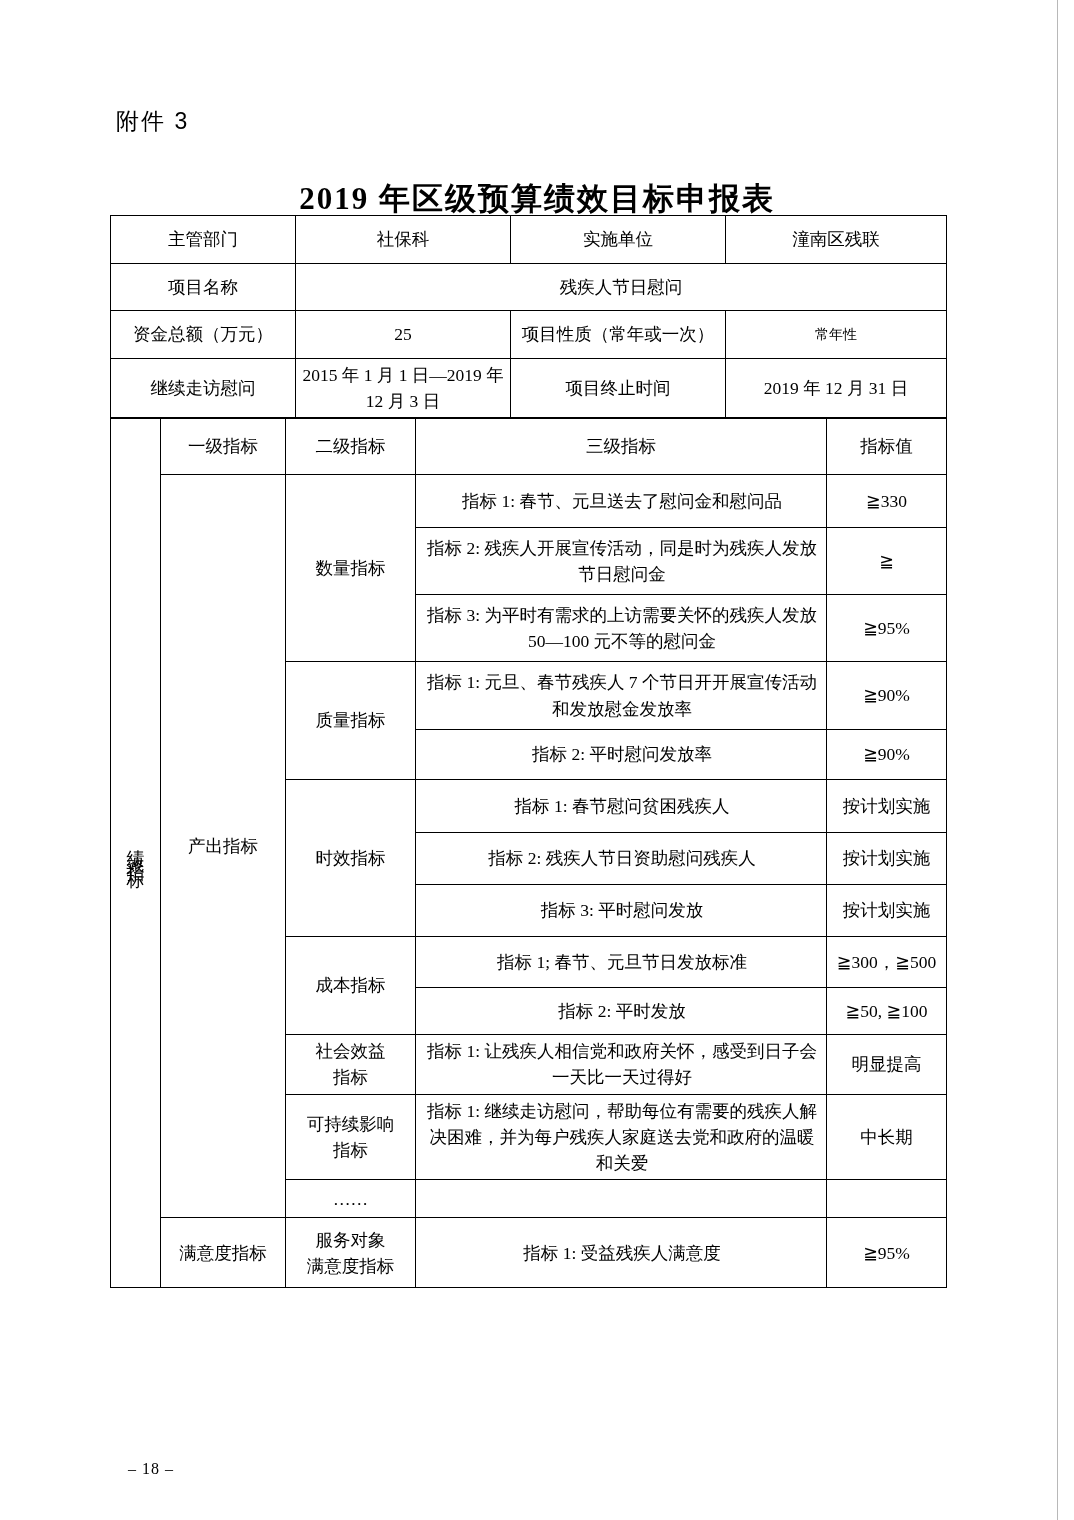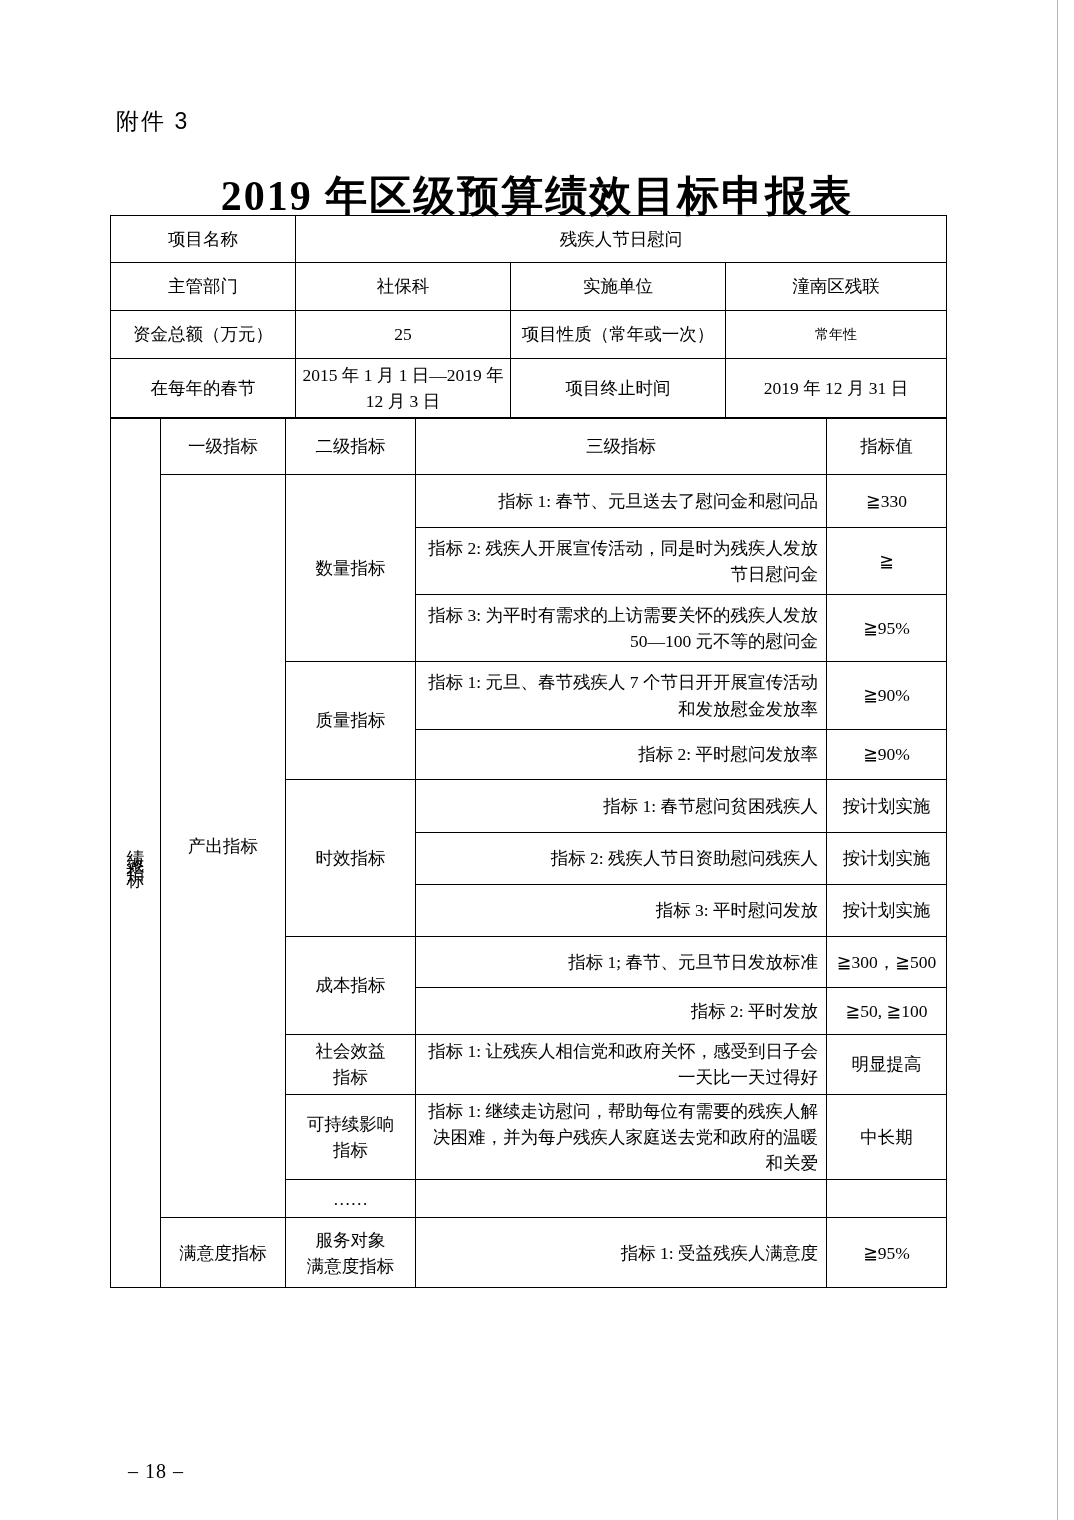--- a/index.html
+++ b/index.html
@@ -18,23 +18,23 @@
     top: 106px;
     font-size: 23px;
     font-weight: normal;
     font-family: "Liberation Sans", "DejaVu Sans", sans-serif;
     letter-spacing: 2px;
   }
   .doc-title {
     position: absolute;
     left: 0;
     width: 100%;
-    top: 168px;
+    top: 178px;
     text-align: center;
-    font-size: 42px;
+    font-size: 31px;
     font-weight: bold;
     letter-spacing: 2px;
   }
   .table-wrap {
     position: absolute;
     left: 110px;
     top: 215px;
     width: 836px;
   }
   table {
@@ -45,41 +45,41 @@
   td {
     border: 1.5px solid #000000;
     font-size: 17.5px;
     line-height: 1.5;
     text-align: center;
     vertical-align: middle;
     padding: 3px 6px;
     word-break: break-all;
   }
   td.left {
-    text-align: right;
+    text-align: center;
     padding-left: 10px;
     padding-right: 8px;
   }
   .big { font-size: 14px; }
   .prewrap { white-space: pre-line; font-family: Liberation Serif, serif; }
   .v-label-cell { padding: 0; }
   .v-text {
     display: inline-block;
     writing-mode: vertical-rl;
     text-orientation: upright;
     font-size: 18px;
     letter-spacing: 7px;
     line-height: 1;
   }
   .ind-table { margin-top: -1.5px; }
   .page-num {
     position: absolute;
     left: 128px;
     top: 1460px;
-    font-size: 20px;
+    font-size: 16px;
     letter-spacing: 1px;
   }
   .scan-line {
     position: absolute;
     right: 16px;
     top: 0;
     width: 1px;
     height: 1520px;
     background: #b8b8b8;
   }
@@ -93,38 +93,38 @@
 <div class="table-wrap">
 
   <table>
     <colgroup>
       <col style="width:185px">
         <col style="width:215px">
         <col style="width:215px">
         <col style="width:221px">
     </colgroup>
     <tbody>
-      <tr style="height:47px">
-        <td>项目名称</td>
-        <td colspan="3">残疾人节日慰问</td>
-      </tr>
       <tr style="height:48px">
         <td>主管部门</td>
         <td>社保科</td>
         <td>实施单位</td>
         <td>潼南区残联</td>
       </tr>
+      <tr style="height:47px">
+        <td>项目名称</td>
+        <td colspan="3">残疾人节日慰问</td>
+      </tr>
       <tr style="height:48px">
         <td>资金总额（万元）</td>
         <td>25</td>
         <td>项目性质（常年或一次）</td>
         <td class="big">常年性</td>
       </tr>
       <tr style="height:56px">
-        <td>在每年的春节</td>
+        <td>继续走访慰问</td>
         <td>2015 年 1 月 1 日—2019 年 12 月 3 日</td>
         <td>项目终止时间</td>
         <td>2019 年 12 月 31 日</td>
       </tr>
     </tbody>
   </table>
 
   <table class="ind-table">
     <colgroup>
       <col style="width:50px">

